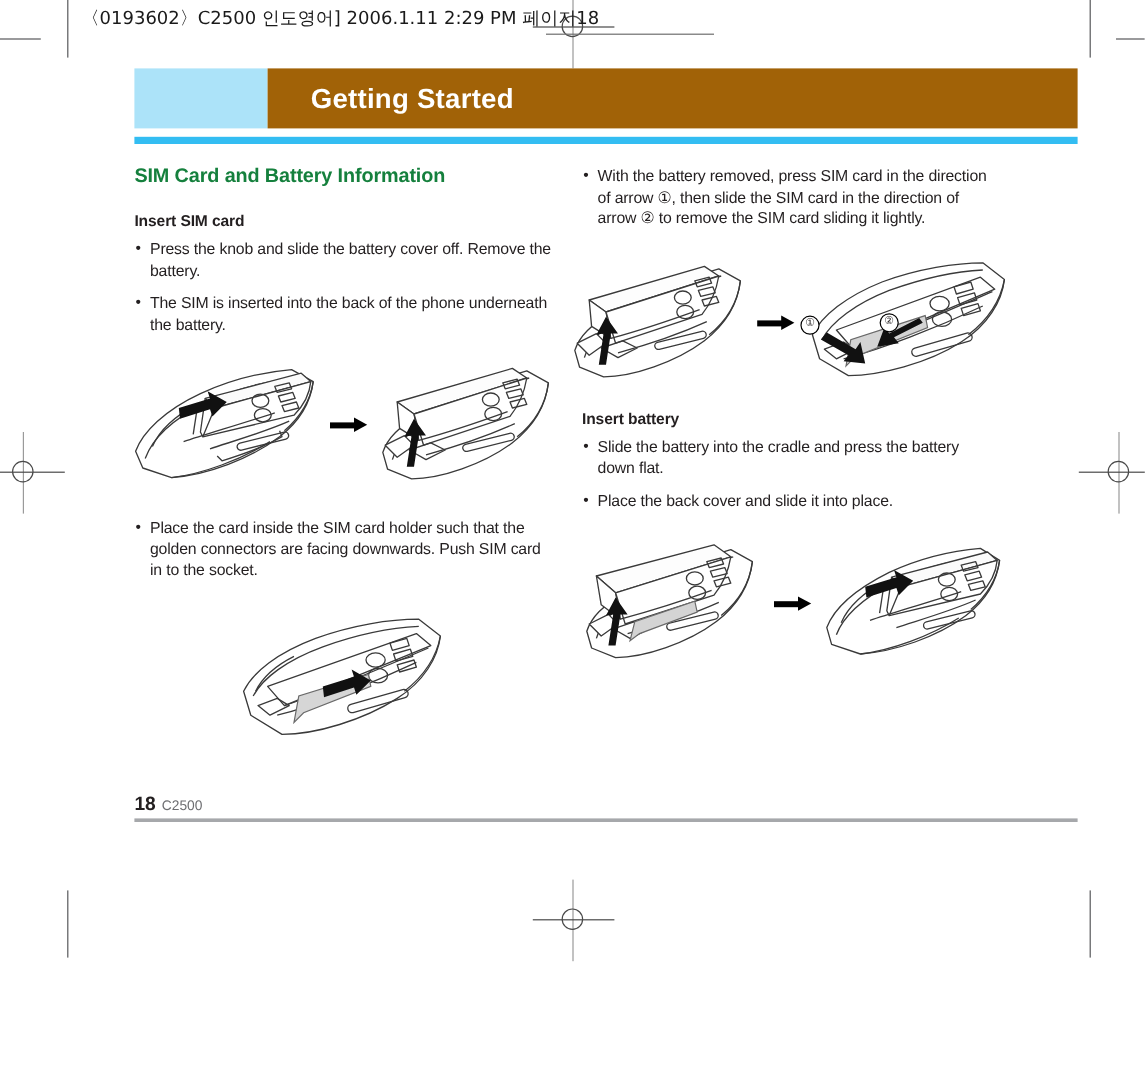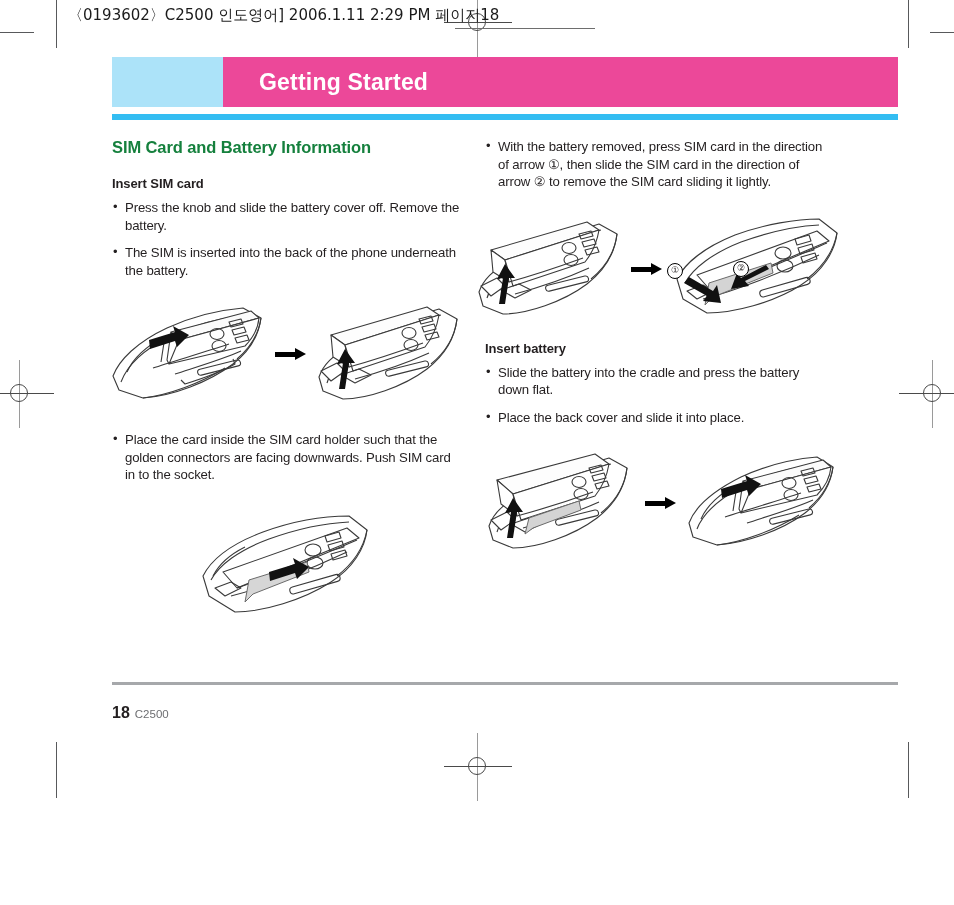--- a/index.html
+++ b/index.html
@@ -86,21 +86,21 @@
     display: flex;
   }
   .banner-left {
     width: 111px;
     height: 50px;
     background: #ace3f9;
   }
   .banner-right {
     flex: 1;
     height: 50px;
-    background: #ec4899;
+    background: #a16207;
     display: flex;
     align-items: center;
   }
   .banner-title {
     color: #ffffff;
     font-size: 23px;
     font-weight: bold;
     padding-left: 36px;
     letter-spacing: 0.2px;
   }
@@ -214,21 +214,21 @@
     position: absolute;
     left: 0;
     top: 682px;
     width: 786px;
     height: 3px;
     background: #a6a8ab;
   }
   .footer {
     position: absolute;
     left: 0;
-    top: 704px;
+    top: 662px;
     display: flex;
     align-items: baseline;
   }
   .folio {
     font-size: 16px;
     font-weight: bold;
     color: #231f20;
   }
   .model {
     font-size: 11.5px;

